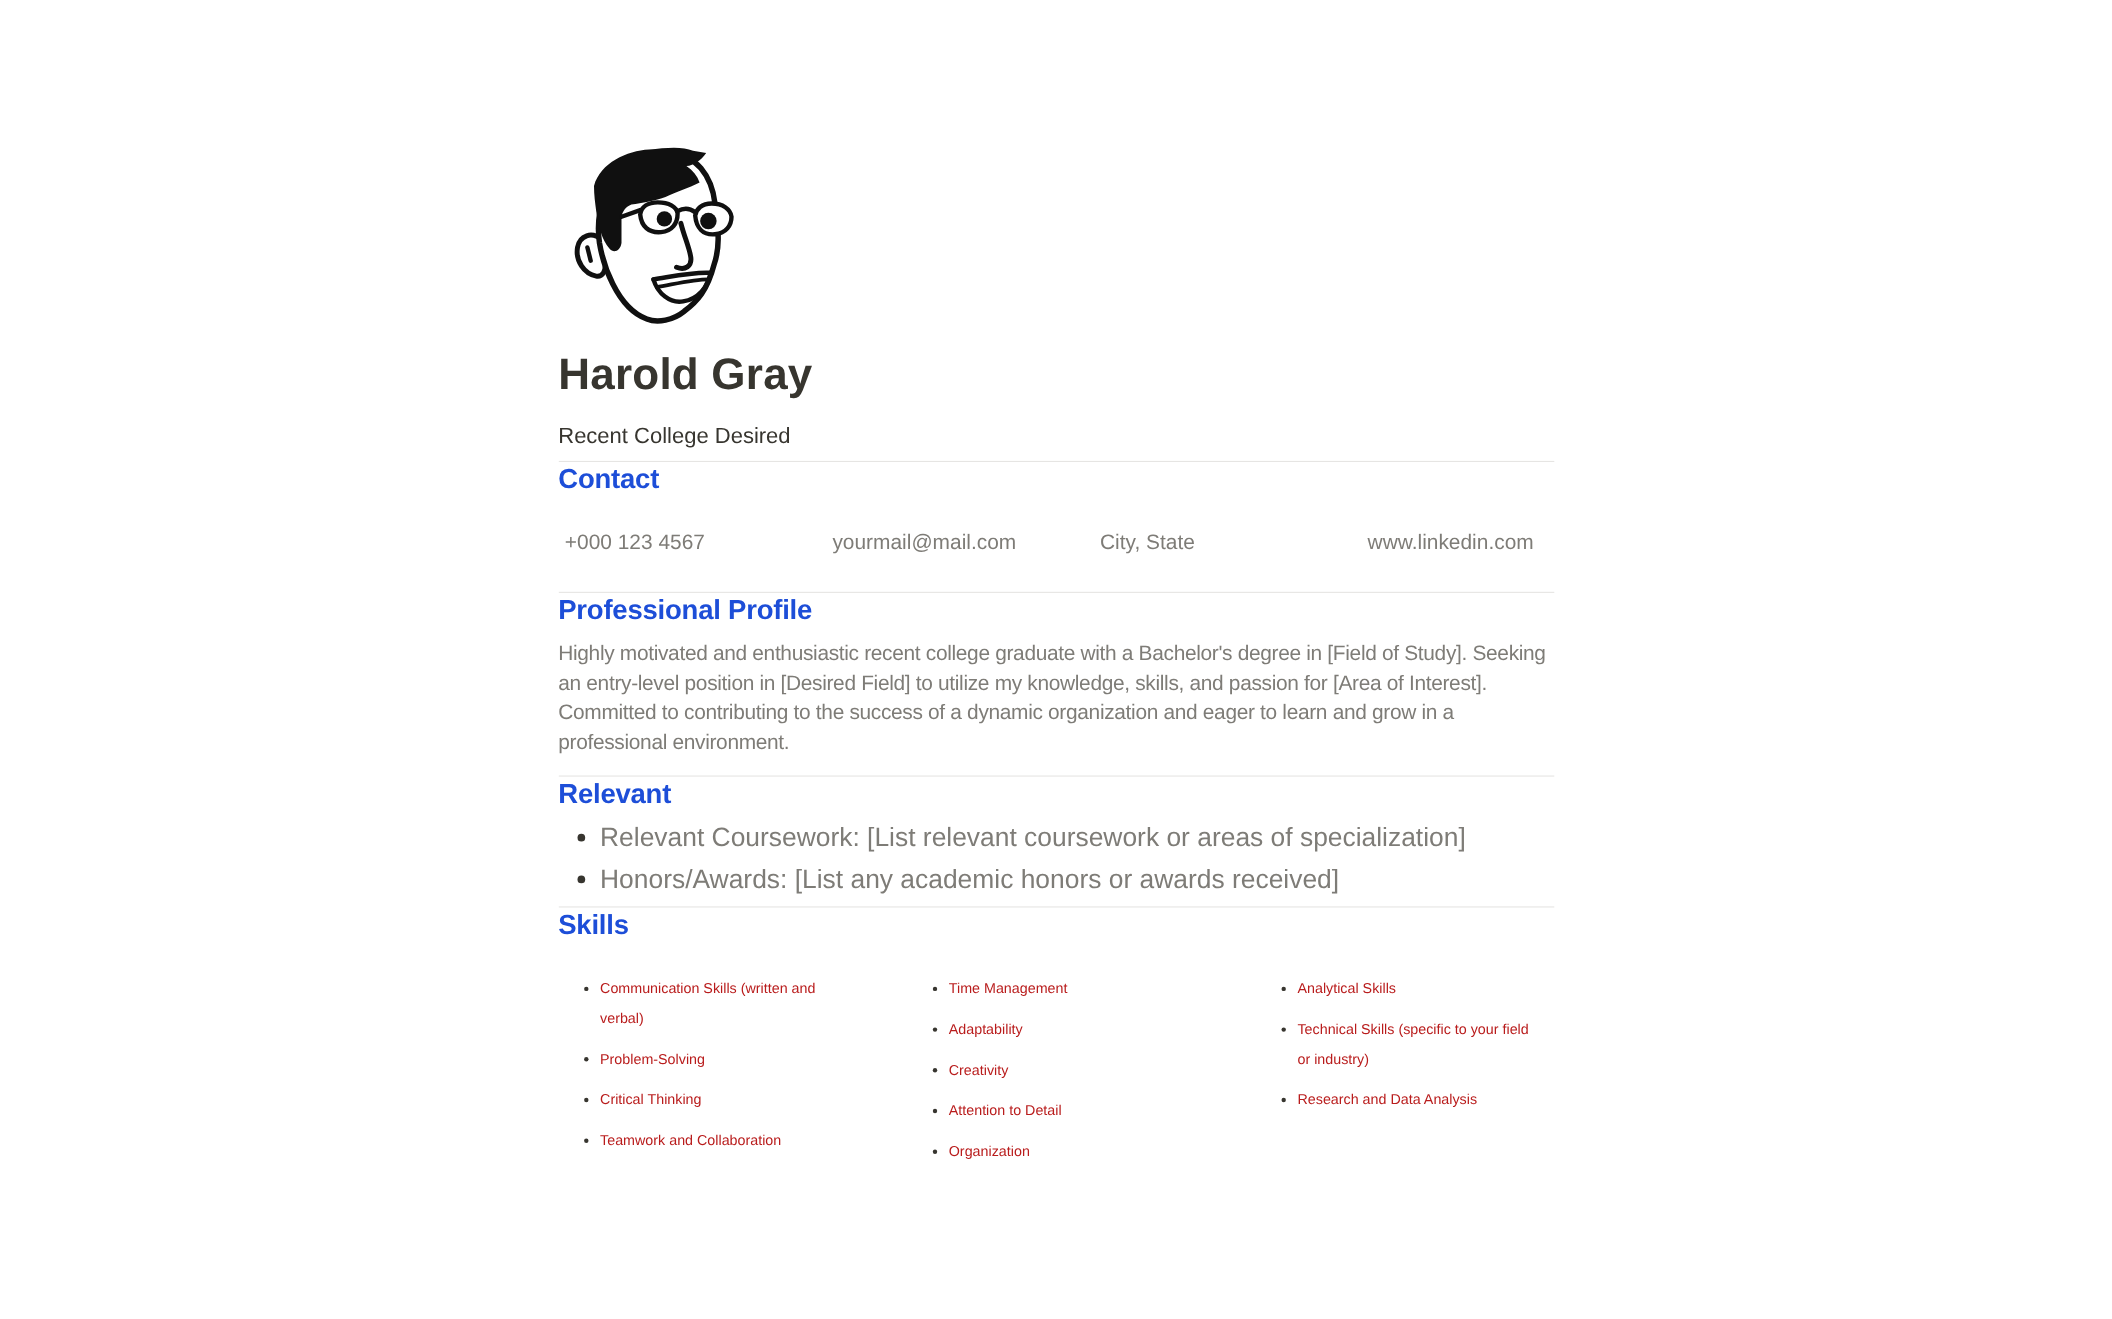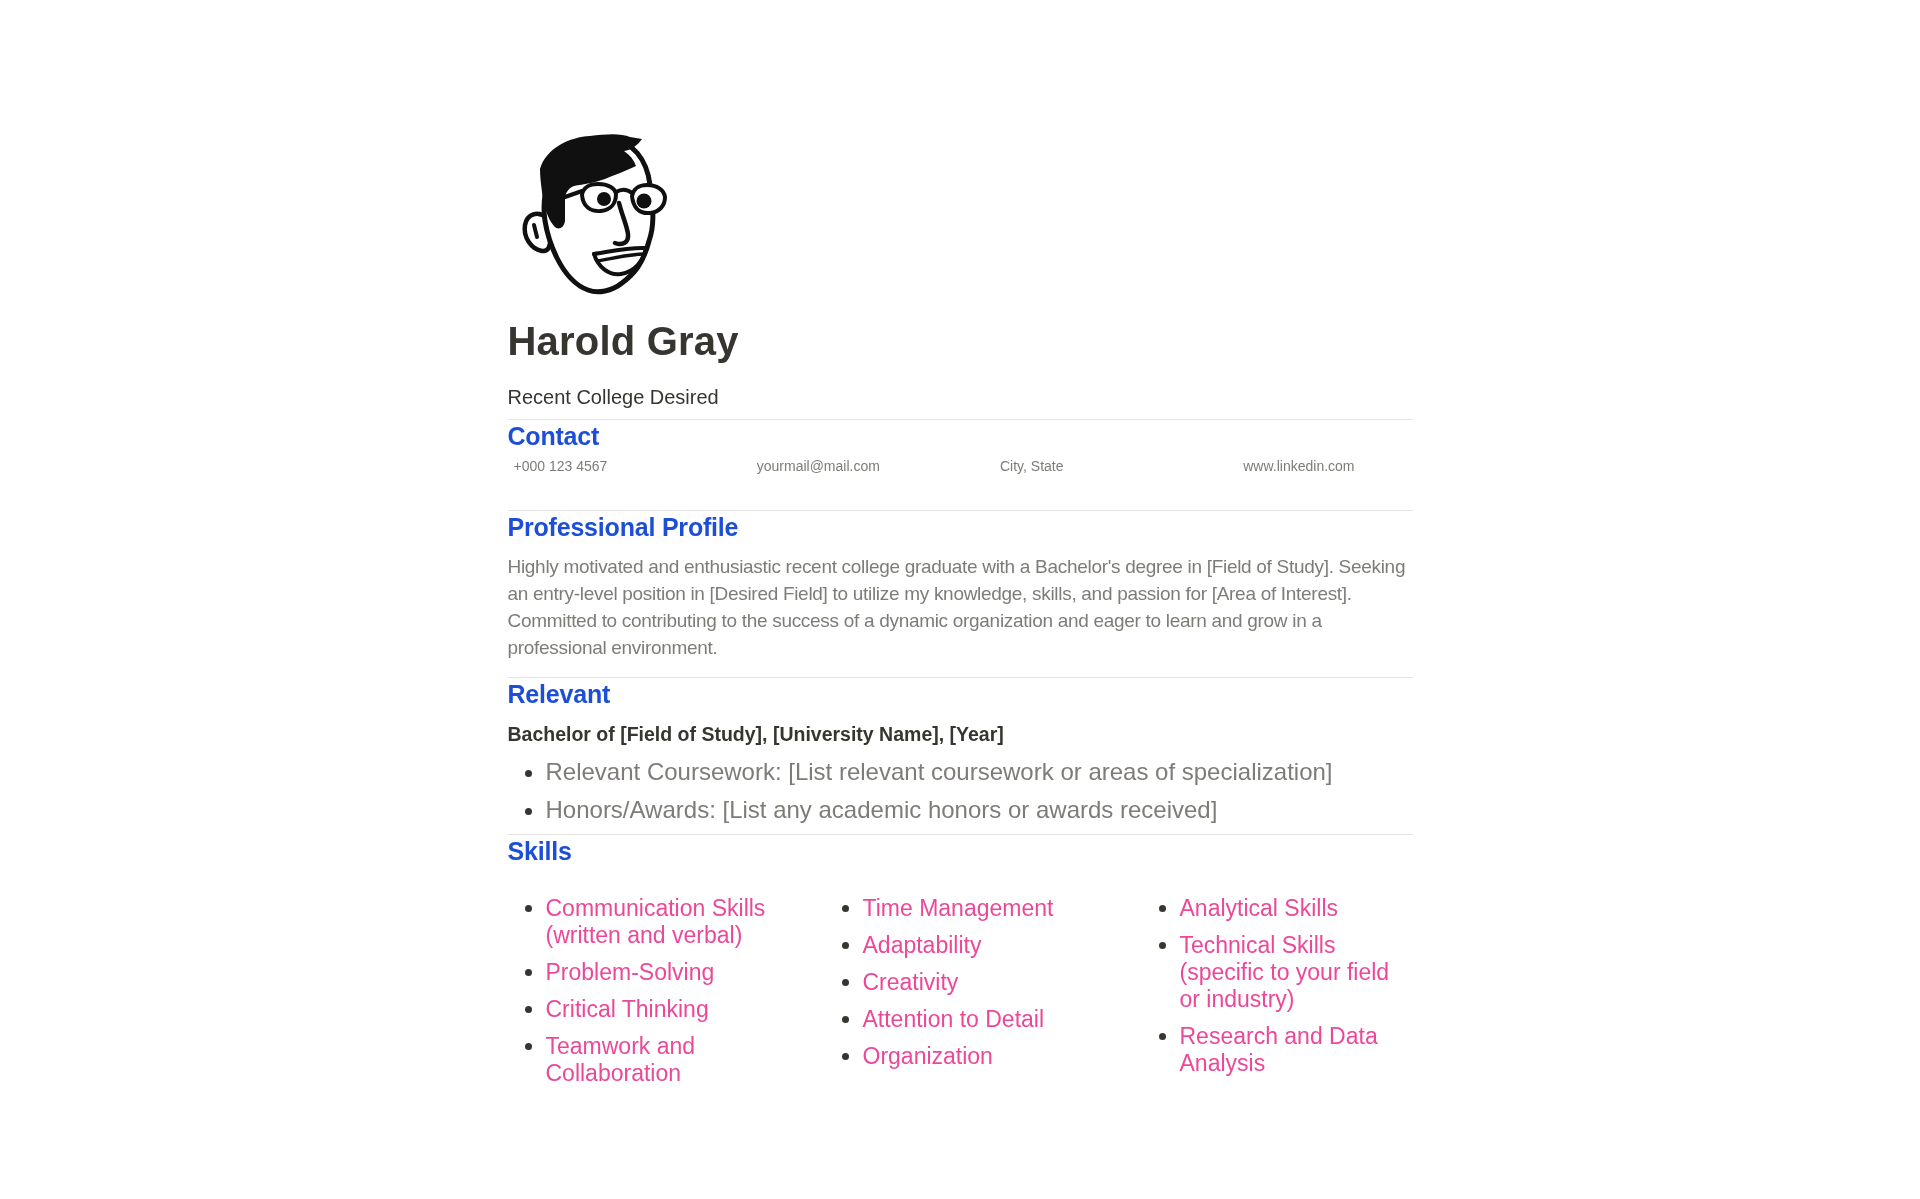--- a/index.html
+++ b/index.html
@@ -25,22 +25,22 @@
   hr.d2 { margin-top: 30px; }
   hr.d3 { margin-top: 16px; }
   hr.d4 { margin-top: 3px; }
 
   h2.section-heading {
     font-size: 25px; line-height: 32px; font-weight: 700;
     color: #1d4ed8; letter-spacing: -0.2px;
   }
 
   .contact-row {
-    display: grid; grid-template-columns: repeat(4, 1fr);
-    column-gap: 68px; font-size: 14px; line-height: 28px; color: #7e7c77;
+    margin-top: 28px; display: grid; grid-template-columns: repeat(4, 1fr);
+    column-gap: 68px; font-size: 19px; line-height: 28px; color: #7e7c77;
   }
   .contact-item { padding-left: 6px; white-space: nowrap; }
 
   .profile-text {
     margin-top: 10px; font-size: 19px; line-height: 27px; color: #7e7c77;
     letter-spacing: -0.3px;
   }
 
   .degree { margin-top: 10px; font-size: 19.5px; line-height: 28px; font-weight: 700; color: #37352f; }
 
@@ -49,21 +49,21 @@
     font-size: 24px; line-height: 27px; color: #7e7c77; margin-bottom: 11px;
   }
   ul.bullet-list li::marker { color: #37352f; }
 
   .skills-grid {
     margin-top: 28px; display: grid; grid-template-columns: repeat(3, 1fr);
     column-gap: 46px;
   }
   .skills-grid ul { margin: 0; padding-left: 38px; padding-right: 12px; list-style: disc outside; }
   .skills-grid li {
-    font-size: 23px; line-height: 27px; color: #ec4899; margin-bottom: 10px;
+    font-size: 13px; line-height: 27px; color: #b91c1c; margin-bottom: 10px;
   }
   .skills-grid li::marker { color: #37352f; }
 </style>
 </head>
 <body>
 
 <div class="page">
 
   <div class="avatar">
     <svg viewBox="0 0 150 162" fill="none" stroke="#101010" stroke-linecap="round" stroke-linejoin="round">
@@ -114,21 +114,20 @@
 
   <section>
     <h2 class="section-heading">Professional Profile</h2>
     <p class="profile-text">Highly motivated and enthusiastic recent college graduate with a Bachelor's degree in [Field of Study]. Seeking an entry-level position in [Desired Field] to utilize my knowledge, skills, and passion for [Area of Interest]. Committed to contributing to the success of a dynamic organization and eager to learn and grow in a professional environment.</p>
   </section>
 
   <hr class="divider d3">
 
   <section>
     <h2 class="section-heading">Relevant</h2>
-    <p class="degree">Bachelor of [Field of Study], [University Name], [Year]</p>
     <ul class="bullet-list">
       <li>Relevant Coursework: [List relevant coursework or areas of specialization]</li>
       <li>Honors/Awards: [List any academic honors or awards received]</li>
     </ul>
   </section>
 
   <hr class="divider d4">
 
   <section>
     <h2 class="section-heading">Skills</h2>

